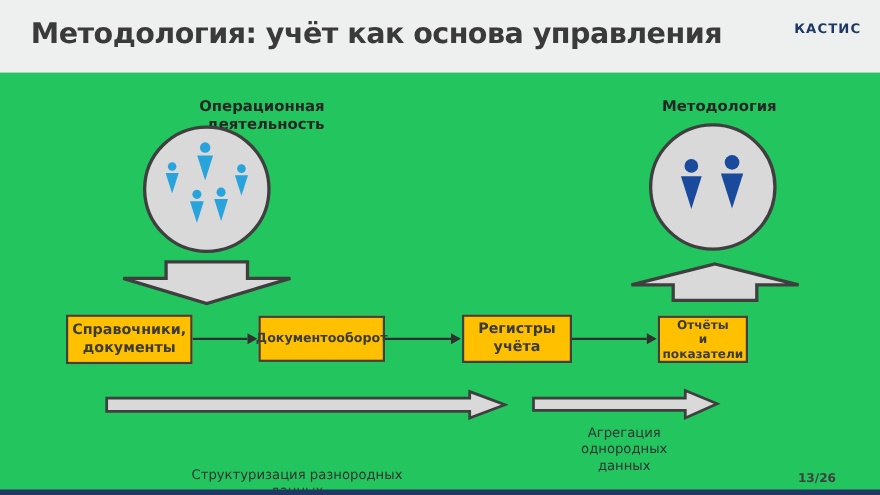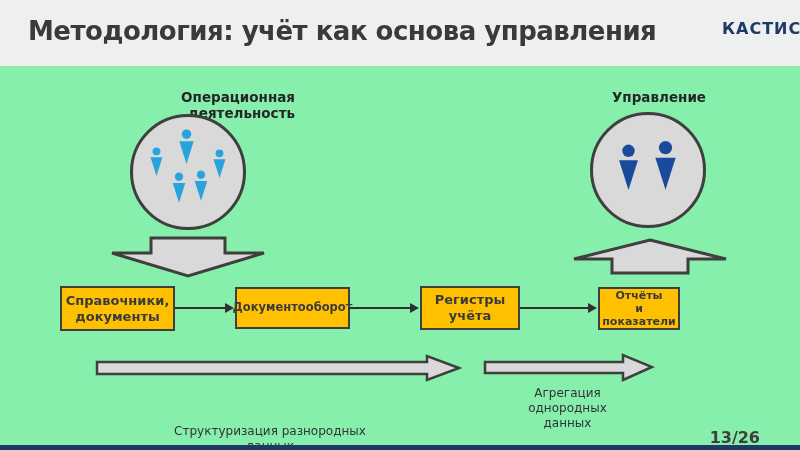--- a/index.html
+++ b/index.html
@@ -1,30 +1,30 @@
 <!DOCTYPE html>
 <html><head>
 <meta charset="utf-8">
 <style>
   html,body{margin:0;padding:0;}
   body{
     width:800px;height:450px;
     font-family:"DejaVu Sans","Liberation Sans",sans-serif;
     background:#ffffff;
   }
-  .slide{position:relative;width:800px;height:450px;background:#86efac;overflow:hidden;}
+  .slide{position:relative;width:800px;height:450px;background:#22c55e;overflow:hidden;}
 
   .header-band{position:absolute;left:0;top:0;width:800px;height:66px;background:#EEF0F0;}
   .slide-title{
     position:absolute;left:28px;top:16px;
     font-size:26px;font-weight:700;color:#3A3A3A;letter-spacing:-0.5px;white-space:nowrap;
   }
   .logo{
     position:absolute;left:722px;top:19px;
-    font-size:16px;font-weight:700;letter-spacing:1px;color:#1F3864;
+    font-size:12px;font-weight:700;letter-spacing:1px;color:#1F3864;
   }
 
   .group-label{
     position:absolute;font-size:13.5px;font-weight:700;color:#262626;text-align:right;
   }
   .label-operations{left:85px;top:89px;width:210px;}
   .label-management{left:590px;top:89px;width:116px;}
 
   .circle{
     position:absolute;width:110px;height:110px;border-radius:50%;
@@ -65,35 +65,35 @@
 
   .flow-label{
     position:absolute;font-size:12px;color:#333333;text-align:center;
     white-space:pre-line;line-height:1.25;
   }
   .flow-label-1{left:125px;top:388px;width:290px;margin-top:36px;}
   .flow-label-2{left:490px;top:386px;width:155px;}
 
   .page-number{
     position:absolute;left:700px;top:428px;width:60px;
-    text-align:right;font-size:16px;font-weight:700;color:#3F3F3F;
+    text-align:right;font-size:11px;font-weight:700;color:#3F3F3F;
   }
   .footer-bar{position:absolute;left:0;top:445px;width:800px;height:5px;background:#203864;}
 </style>
 </head>
 <body>
 
 <div class="slide">
 
   <div class="header-band"></div>
   <div class="slide-title">Методология: учёт как основа управления</div>
   <div class="logo">КАСТИС</div>
 
   <div class="group-label label-operations">Операционная деятельность</div>
-  <div class="group-label label-management">Управление</div>
+  <div class="group-label label-management">Методология</div>
 
   <div class="circle circle-left">
     <span class="person" style="left:43px;top:12px;width:21px;height:35px;">
       <svg viewBox="0 0 20 34" class="person-light">
           <circle cx="10" cy="5" r="4.6"></circle>
           <polygon points="3,12 17,12 10,34"></polygon>
         </svg>
     </span>
     <span class="person" style="left:15px;top:30px;width:17px;height:29px;">
       <svg viewBox="0 0 20 34" class="person-light">

